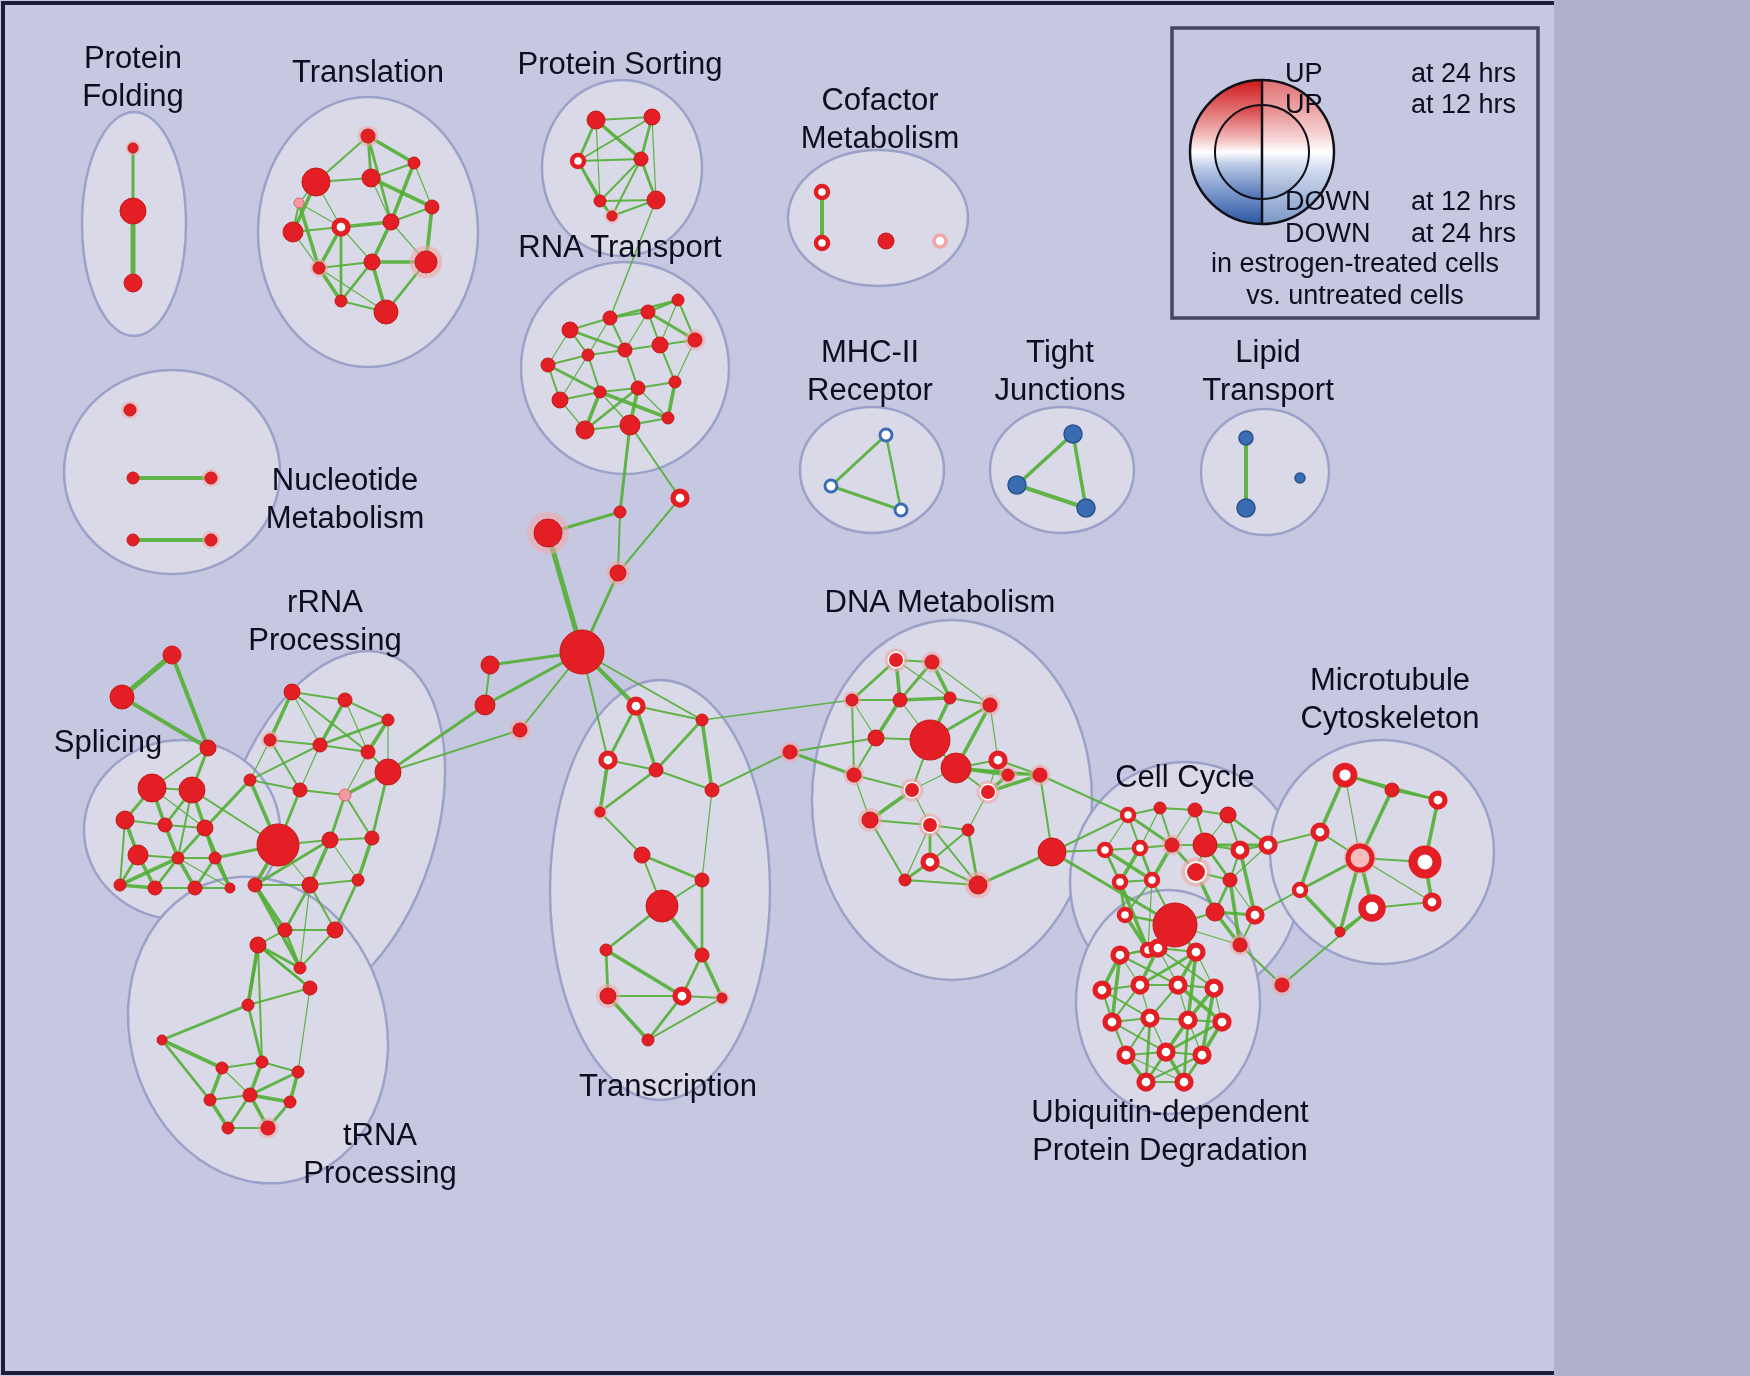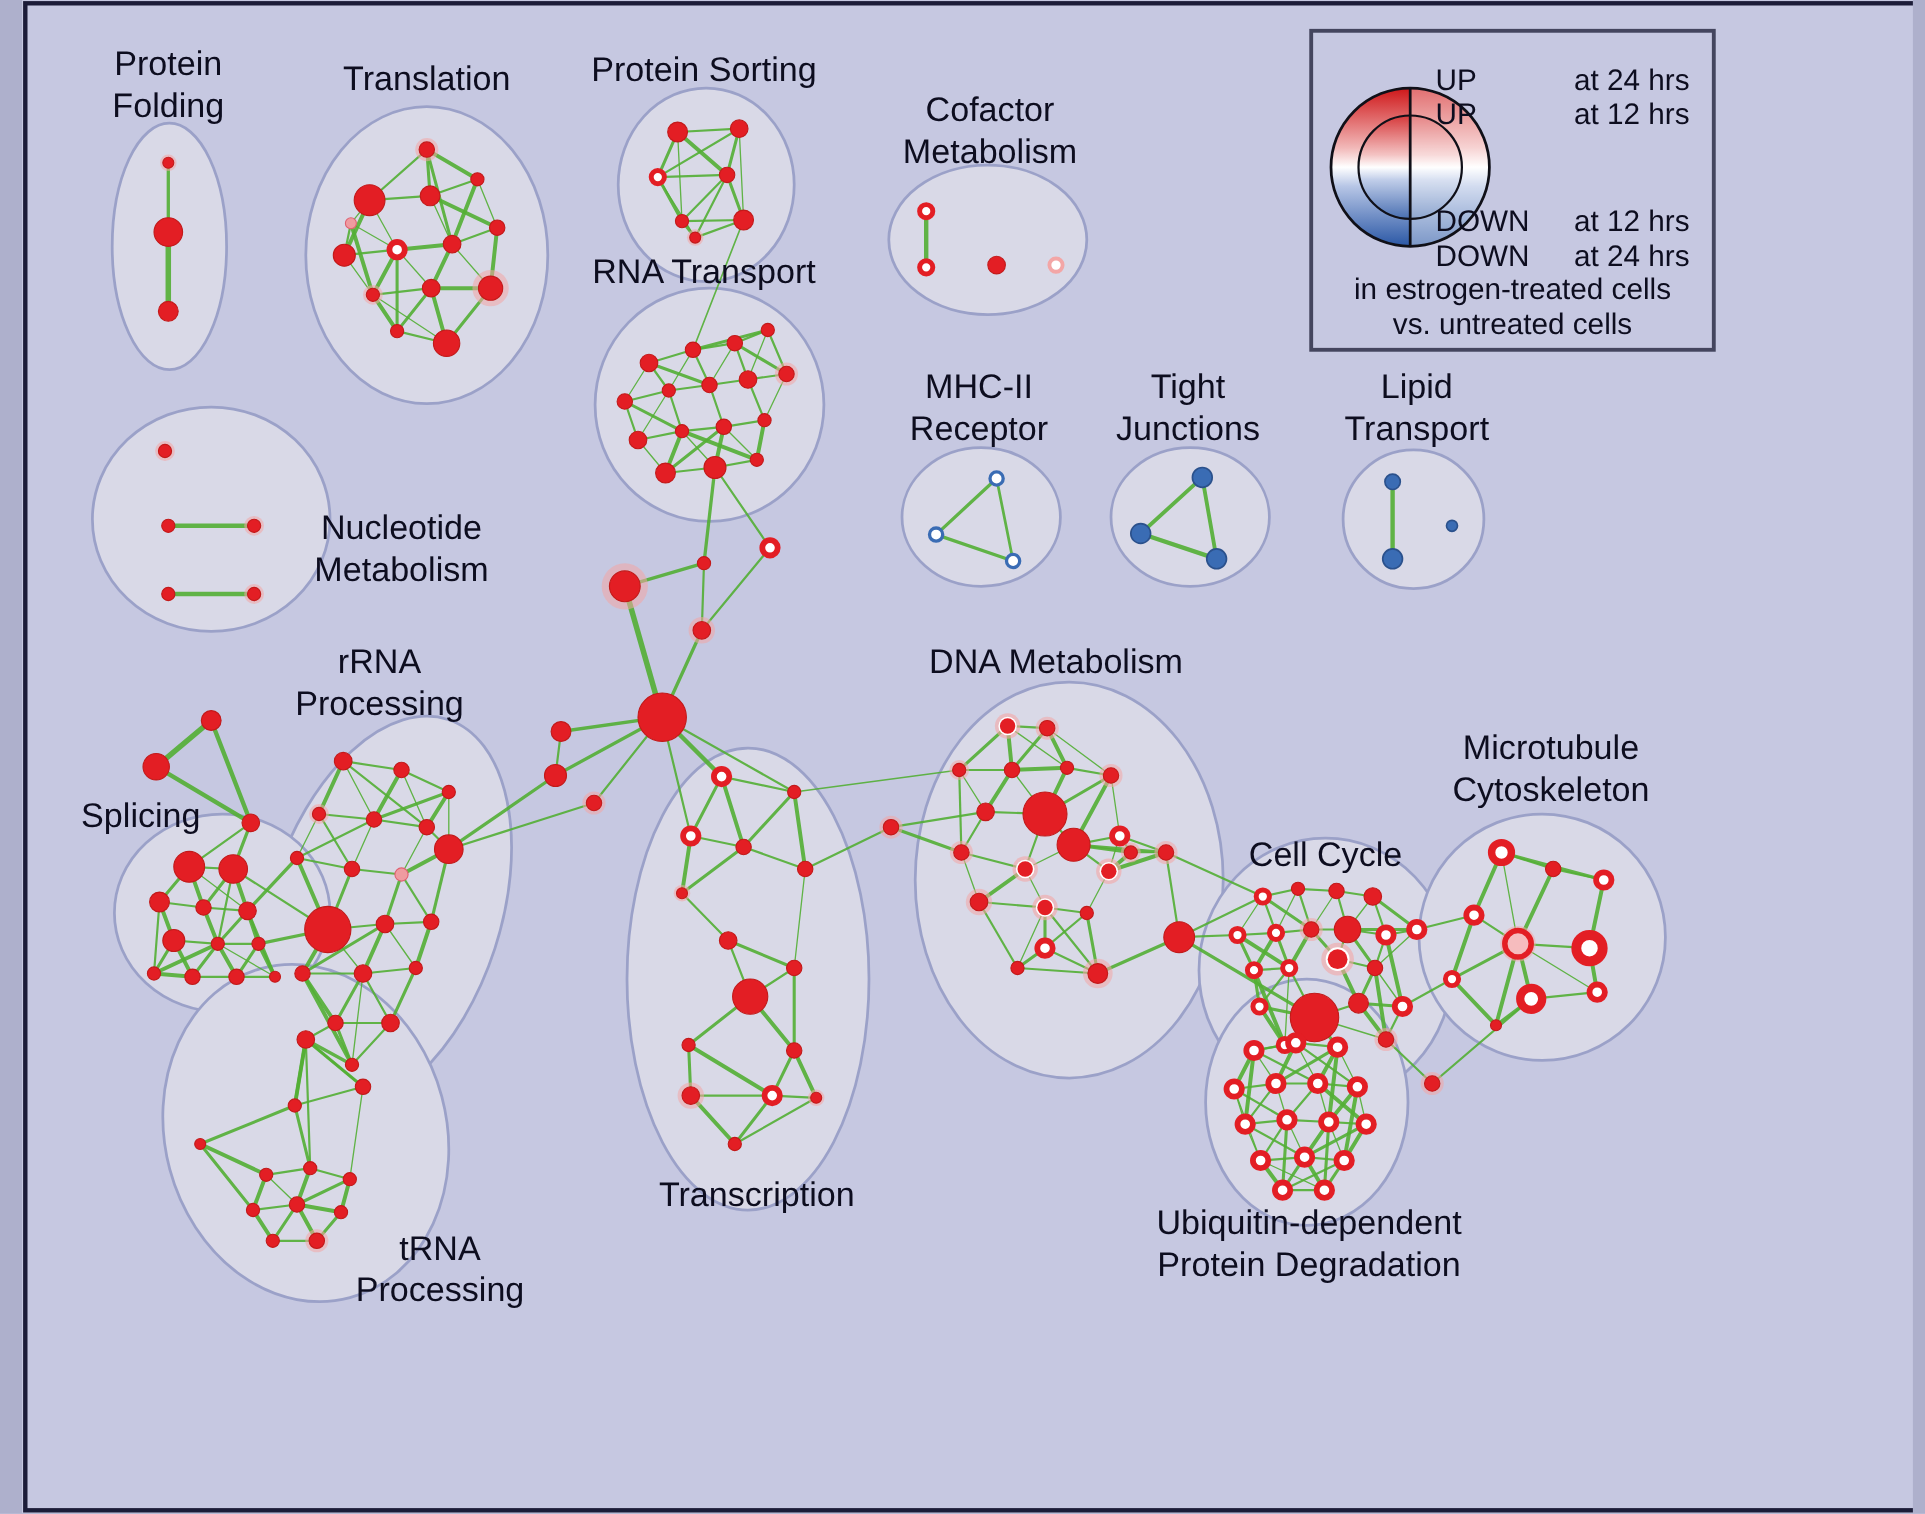--- a/index.html
+++ b/index.html
@@ -1,17 +1,17 @@
 <!DOCTYPE html>
 <html><head>
 <meta charset="utf-8">
 <style>
   html,body{margin:0;padding:0;}
   body{background:#aeb0cc;font-family:"Liberation Sans",sans-serif;}
-  .stage{position:relative;width:1719px;height:1376px;overflow:hidden;padding-left:20px;}
+  .stage{position:relative;width:1554px;height:1376px;overflow:hidden;}
   svg text{font-family:"Liberation Sans",sans-serif;}
 </style>
 </head>
 <body>
 
 <div class="stage">
   <svg id="figure-svg" viewBox="0 0 1750 1376" width="1750" height="1376" xmlns="http://www.w3.org/2000/svg">
       <rect x="0" y="0" width="1750" height="1376" fill="#c6c8e1"></rect>
       <rect x="3" y="3" width="1744" height="1370" fill="none" stroke="#1c1c38" stroke-width="4"></rect>
       <ellipse cx="134" cy="224" rx="52" ry="112" fill="#d9d9e7" stroke="#9ba1c8" stroke-width="2.5"></ellipse>

